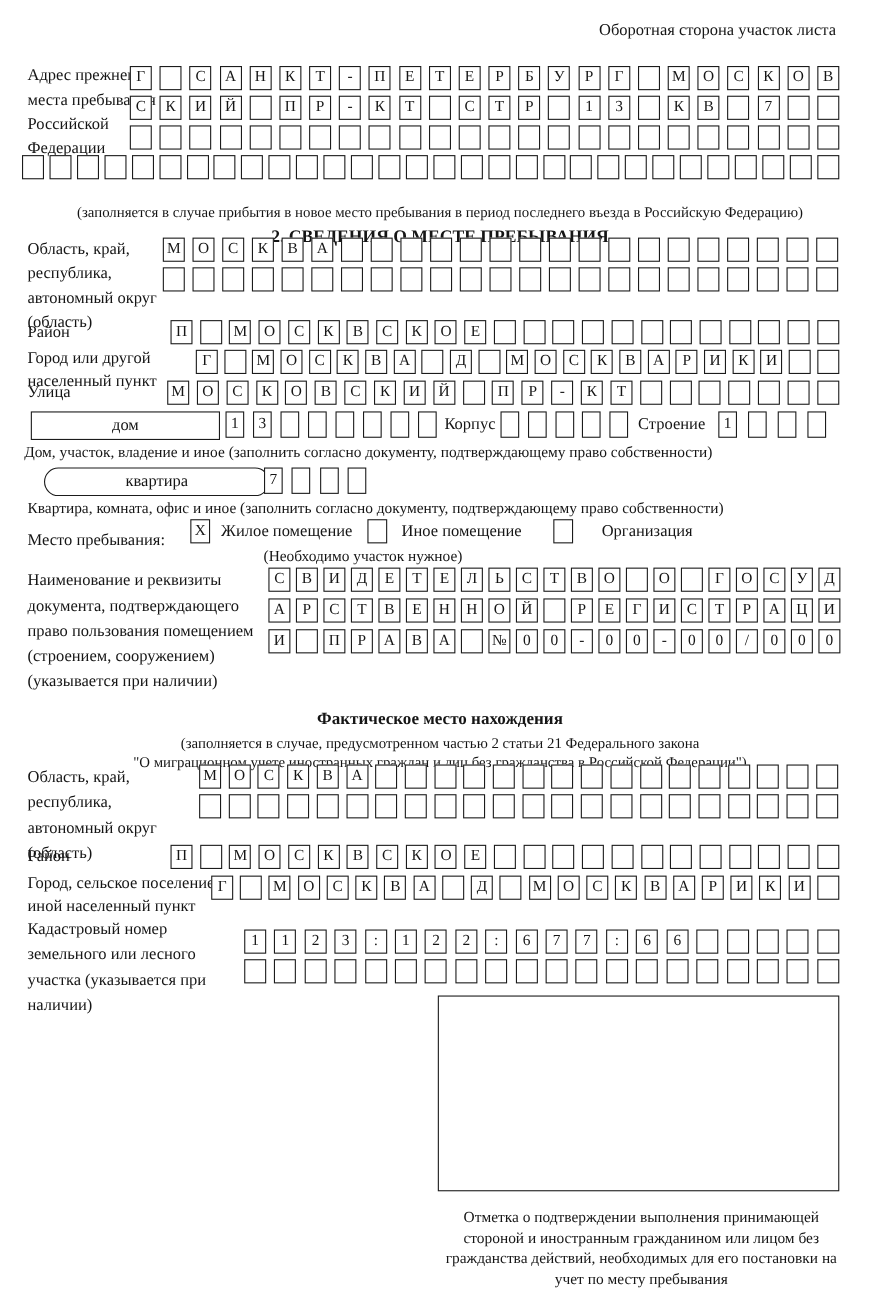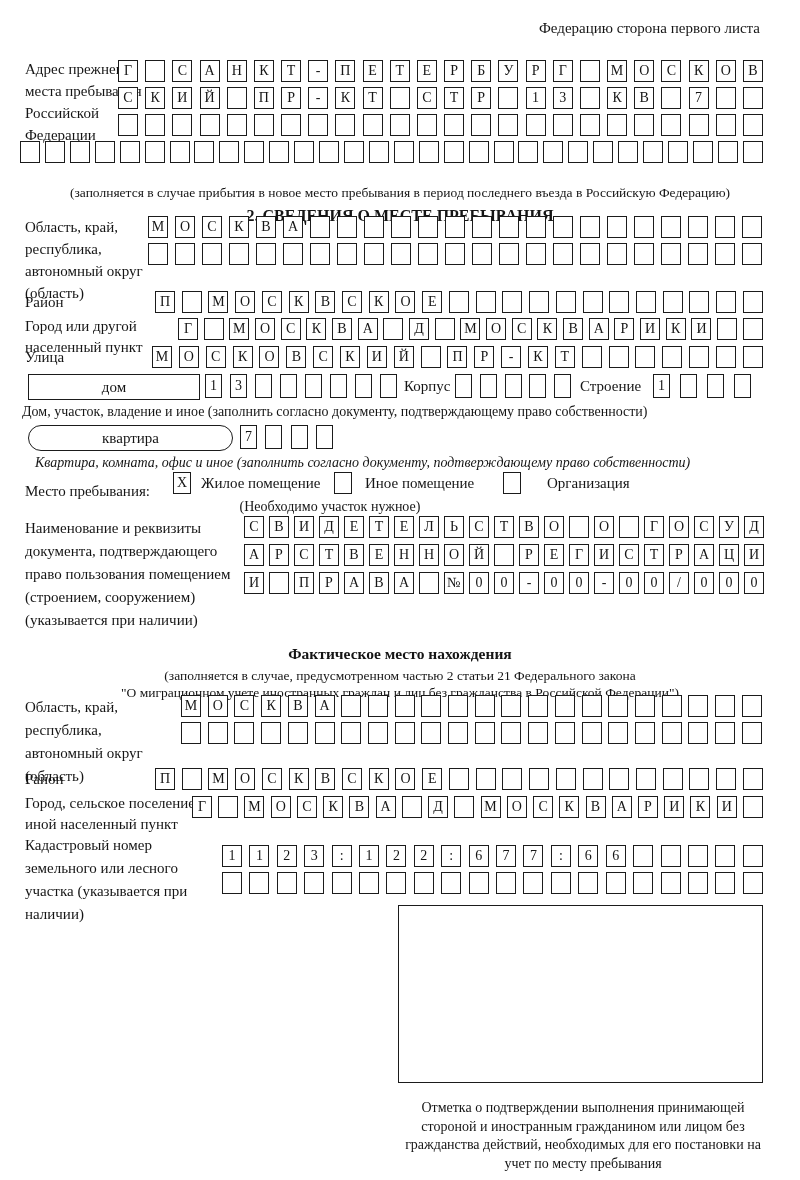--- a/index.html
+++ b/index.html
@@ -30,21 +30,21 @@
     vertical-align:middle;
   }
   .note { font-size:13.5px; }
   .center { text-align:center;margin-top:12px; }
   .bold { font-weight:bold; }
   .lbl { line-height:22px; }
 </style>
 </head>
 <body>
 
-<div class="abs" style="left:420px; top:20px; width:340px; text-align:right;">Федерацию сторона первого листа</div>
+<div class="abs" style="left:420px; top:20px; width:340px; text-align:right;">Оборотная сторона участок листа</div>
 
 <div class="abs lbl" style="left:25px; top:58px; width:128px;">Адрес прежнего места пребывания в Российской Федерации</div>
 <div class="abs boxrow" style="left:118px; top:60px; width:645px;">
     <span class="cell">Г</span>
     <span class="cell"></span>
     <span class="cell">С</span>
     <span class="cell">А</span>
     <span class="cell">Н</span>
     <span class="cell">К</span>
     <span class="cell">Т</span>
@@ -308,28 +308,28 @@
   </div>
 <div class="abs" style="left:580px; top:378px;">Строение</div>
 <div class="abs boxrow sm" style="left:653px; top:374px; width:98px;">
     <span class="cell">1</span>
     <span class="cell"></span>
     <span class="cell"></span>
     <span class="cell"></span>
   </div>
 <div class="abs" style="left:22px; top:404px; width:760px; font-size:14px;">Дом, участок, владение и иное (заполнить согласно документу, подтверждающему право собственности)</div>
 
-<div class="abs labelbox" style="left:28px; top:425px; width:205px; height:26px;border-radius:13px;">квартира</div>
+<div class="abs labelbox" style="left:40px; top:425px; width:205px; height:26px;border-radius:13px;">квартира</div>
 <div class="abs boxrow sm" style="left:240px; top:425px; width:93px;">
     <span class="cell">7</span>
     <span class="cell"></span>
     <span class="cell"></span>
     <span class="cell"></span>
   </div>
-<div class="abs" style="left:35px; top:455px; width:760px; font-size:14px;font-style:italic;">Квартира, комната, офис и иное (заполнить согласно документу, подтверждающему право собственности)</div>
+<div class="abs" style="left:25px; top:455px; width:760px; font-size:14px;">Квартира, комната, офис и иное (заполнить согласно документу, подтверждающему право собственности)</div>
 
 <div class="abs" style="left:25px; top:455px;margin-top:28px;">Место пребывания:</div>
 <span class="abs checkcell" style="left:173px; top:472px;">X</span>
 <div class="abs" style="left:201px; top:475px;">Жилое помещение</div>
 <span class="abs checkcell" style="left:334px; top:472px;"></span>
 <div class="abs" style="left:365px; top:475px;">Иное помещение</div>
 <span class="abs checkcell" style="left:503px; top:472px;"></span>
 <div class="abs" style="left:547px; top:475px;">Организация</div>
 <div class="abs" style="left:160px; top:499px; width:340px; font-size:14px; text-align:center;">(Необходимо участок нужное)</div>
 

